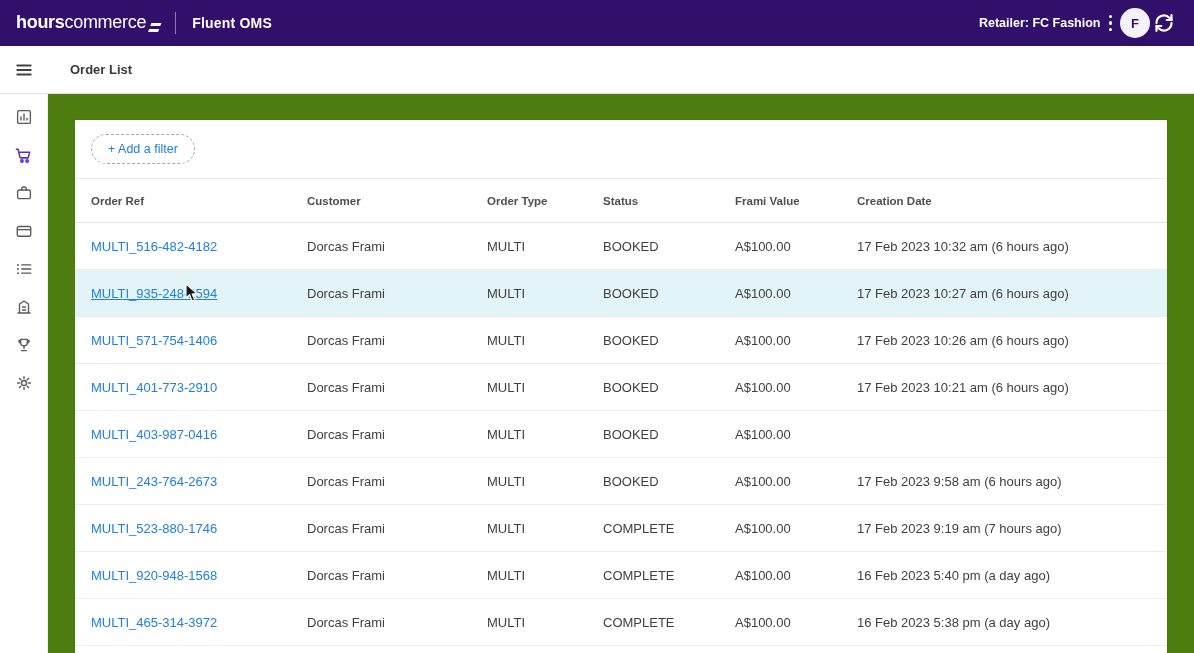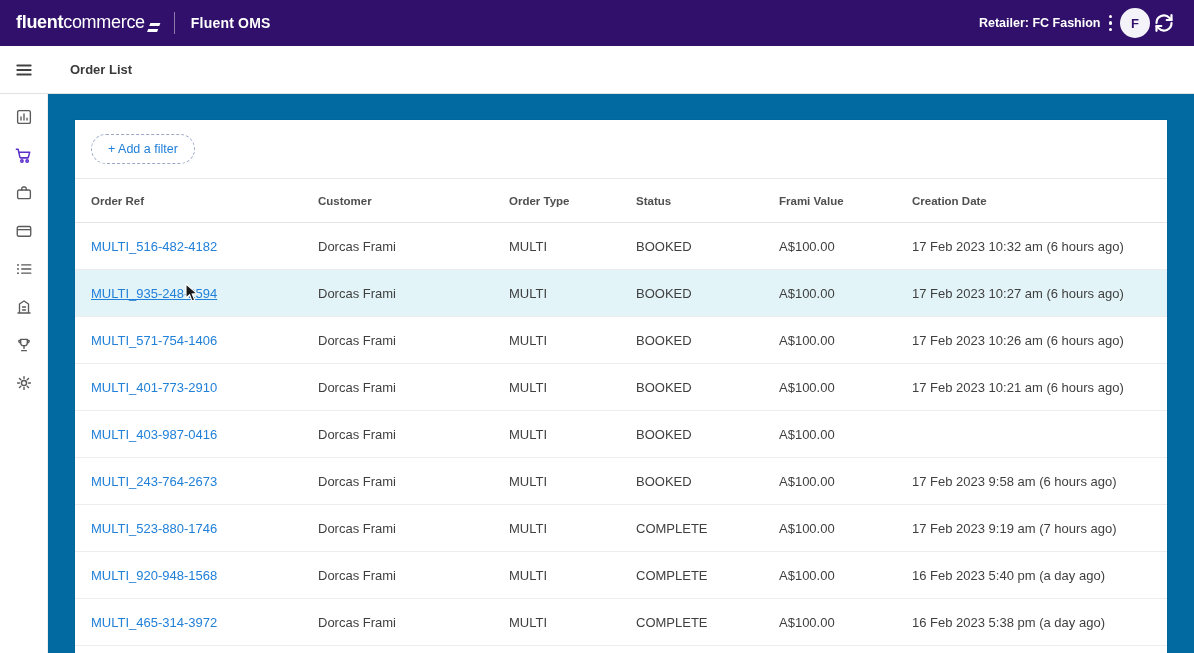--- a/index.html
+++ b/index.html
@@ -58,21 +58,21 @@
     border-right: 1px solid #ededed;
     display: flex;
     flex-direction: column;
     align-items: center;
     padding-top: 14px;
     gap: 20px;
   }
   .side-icon { color: #5a5a5a; cursor: pointer; display: flex; height: 18px; align-items: center; }
   .side-icon.active { color: #5b2ecc; }
 
-  .main { flex: 1; background: #0369a1; padding: 26px 27px 4px 27px; overflow: hidden; }
+  .main { flex: 1; background: #4d7c0f; padding: 26px 27px 4px 27px; overflow: hidden; }
 
   
   .card { background: #fff; height: 600px; box-shadow: 0 0 0 1px rgba(0,0,0,0.02); }
   .filter-bar { padding: 14px 16px; border-bottom: 1px solid #e9e9e9; }
   .add-filter-btn {
     display: inline-block;
     padding: 7px 16px;
     border: 1px dashed #9aa7c7;
     border-radius: 16px;
     background: transparent;
@@ -80,21 +80,20 @@
     font-size: 12.5px;
     font-family: "Liberation Sans", sans-serif;
     cursor: pointer;
   }
 
   .thead-row, .trow {
     display: grid;
     grid-template-columns: 216px 180px 116px 132px 122px 1fr;
     padding-left: 16px;
     align-items: center;
-    gap: 11px;
   }
   .thead-row {
     height: 44px;
     border-bottom: 1px solid #e4e4e4;
     font-size: 11.5px;
     font-weight: 700;
     color: #4f4f4f;
   }
   .trow {
     height: 47px;
@@ -108,21 +107,21 @@
   .trow.hovered .order-link { text-decoration: underline; }
 
   
   .mouse-cursor { position: absolute; left: 185px; top: 283px; pointer-events: none; z-index: 50; }
 </style>
 </head>
 <body>
 
 <div class="topbar">
   <div class="logo">
-    <span class="l1">fluent</span>
+    <span class="l1">hours</span>
       <span class="l2">commerce</span>
     <span class="logo-mark">
         <i></i>
         <i></i>
       </span>
   </div>
   <div class="topbar-sep"></div>
   <div class="app-name">Fluent OMS</div>
 
   <div class="topbar-right">

